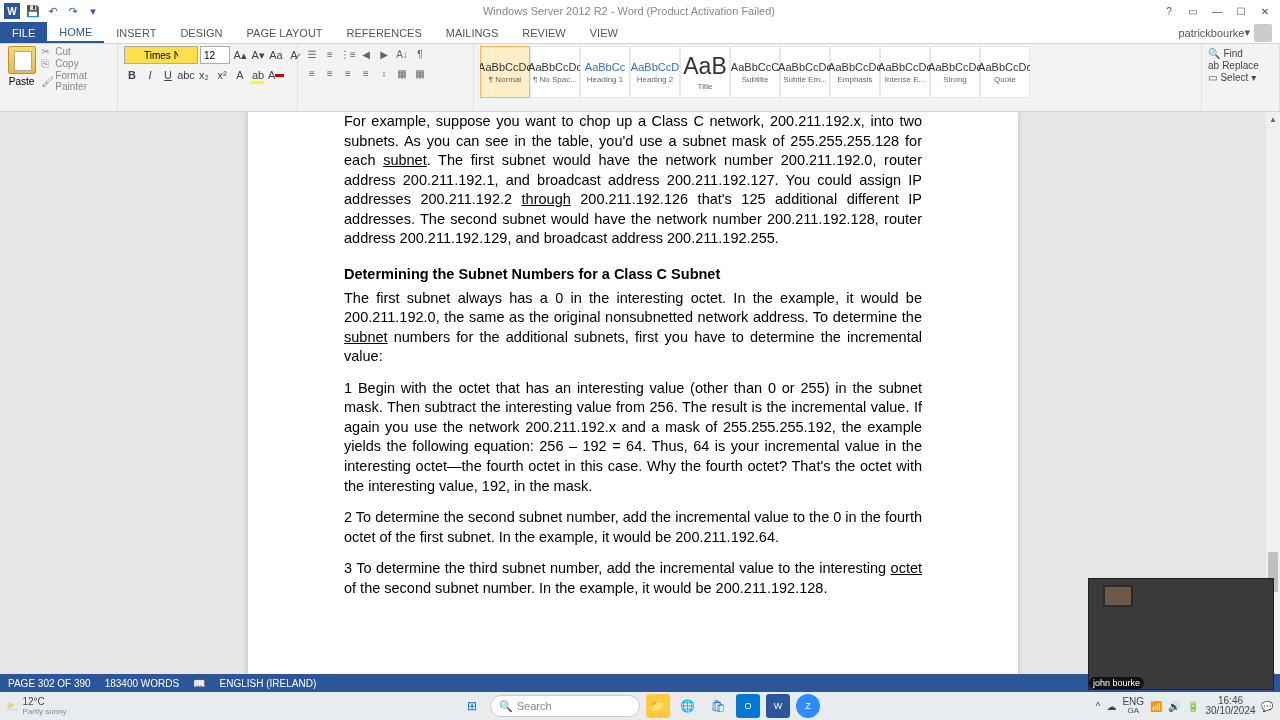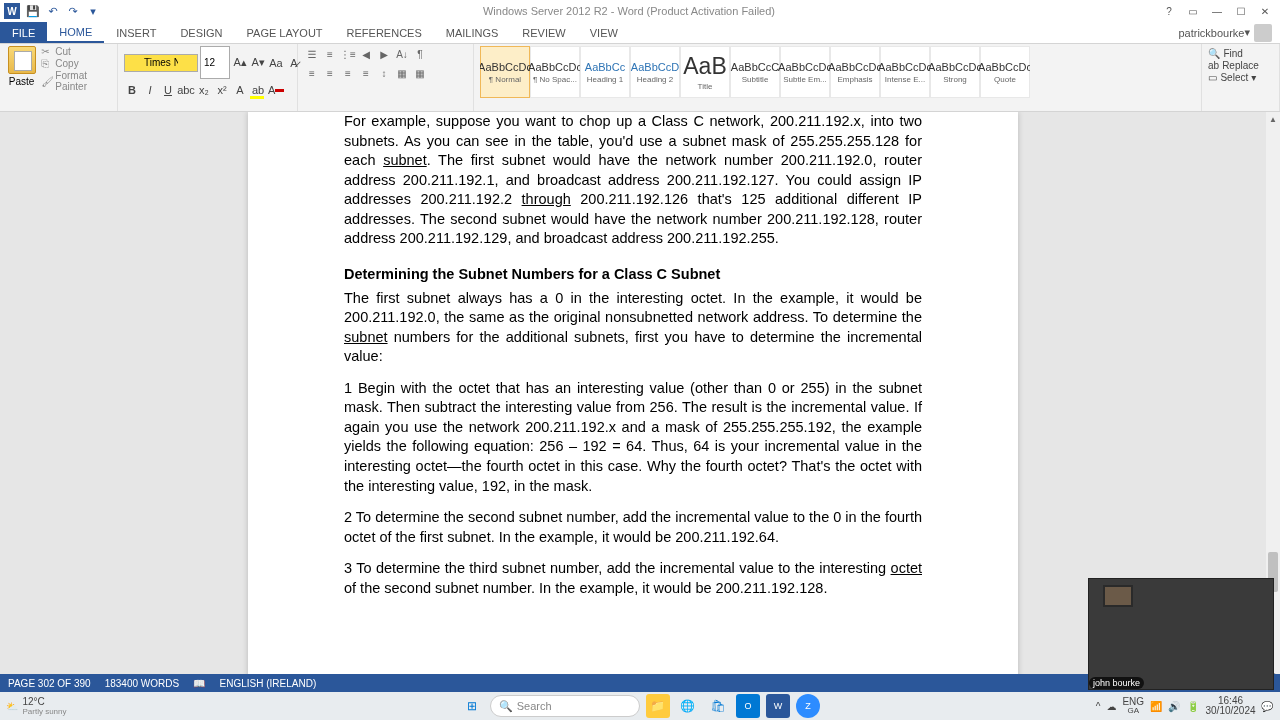--- a/index.html
+++ b/index.html
@@ -30,21 +30,21 @@
 .paste-btn { display: flex; flex-direction: column; align-items: center; width: 36px; gap: 2px; }
 .paste-icon { width: 28px; height: 28px; background: linear-gradient(#f9d976, #e8b84a); border: 1px solid #c89020; border-radius: 2px; position: relative; }
 .paste-icon::after { content: ''; position: absolute; top: 4px; left: 5px; width: 16px; height: 18px; background: #fff; border: 1px solid #aaa; }
 .clip-side { display: flex; flex-direction: column; gap: 1px; font-size: 10px; color: #888; }
 .clip-side div { display: flex; align-items: center; gap: 3px; }
 .mini-icon { width: 11px; height: 11px; display: inline-block; }
 
 .font-controls { display: flex; flex-direction: column; gap: 3px; }
 .font-row { display: flex; gap: 2px; align-items: center; }
 .font-name { width: 74px; height: 18px; border: 1px solid #ababab; background: #fde047; font-size: 10px; padding: 0 19px; }
-.font-size { width: 30px; height: 33px; border: 1px solid #ababab; background: #fff; font-size: 10px; padding: 0 3px; }
+.font-size { width: 30px; height: 18px; border: 1px solid #ababab; background: #fff; font-size: 10px; padding: 0 3px; }
 .font-btn { width: 16px; height: 16px; display: flex; align-items: center; justify-content: center; font-size: 11px; color: #444; }
 .font-btn.b { font-weight: bold; }
 .font-btn.i { font-style: italic; }
 .font-btn.u { text-decoration: underline; }
 .color-strip { width: 14px; height: 3px; background: #c00; display: block; }
 
 .para-controls { display: flex; flex-direction: column; gap: 3px; }
 .para-row { display: flex; gap: 2px; }
 .para-btn { width: 16px; height: 16px; display: flex; align-items: center; justify-content: center; font-size: 10px; color: #666; }
 

